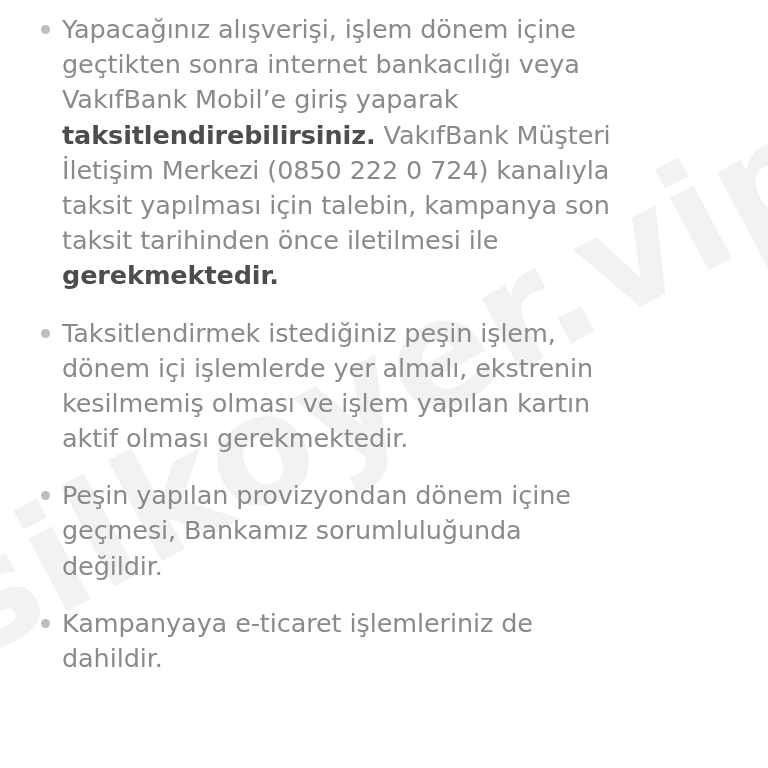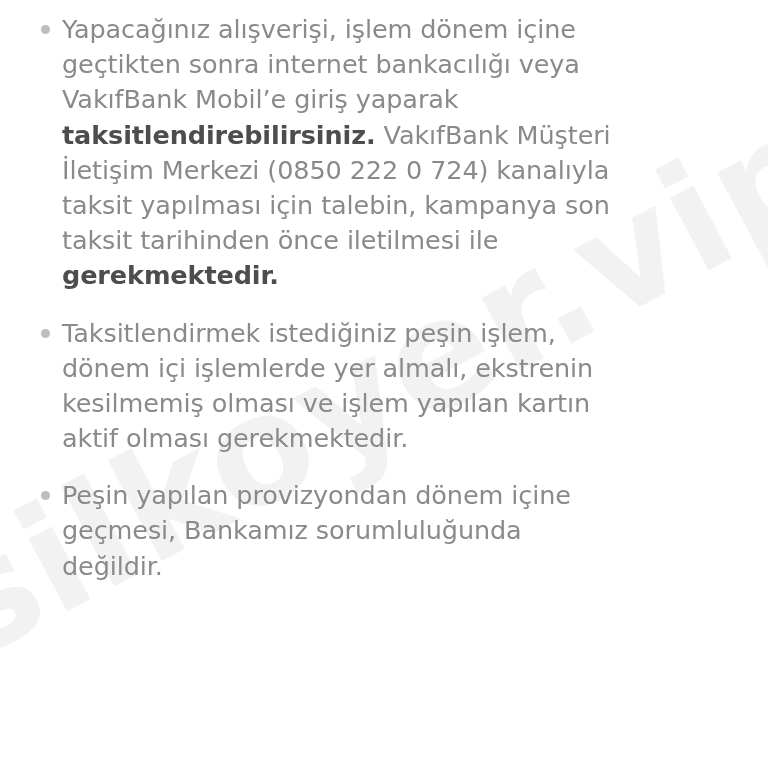--- a/index.html
+++ b/index.html
@@ -88,16 +88,17 @@
 </head>
 <body>
 
 <div class="watermark">silkoyer.vip</div>
 
 <div class="page">
   <ul class="bullet-list" id="bullet-list">
       <li class="bullet-item"><span class="txt">Yapacağınız alışverişi, işlem dönem içine geçtikten sonra internet bankacılığı veya VakıfBank Mobil’e giriş yaparak </span><b class="strong">taksitlendirebilirsiniz.</b><span class="txt"> VakıfBank Müşteri İletişim Merkezi (0850 222 0 724) kanalıyla taksit yapılması için talebin, kampanya son taksit tarihinden önce iletilmesi ile </span><b class="strong">gerekmektedir.</b></li>
       <li class="bullet-item"><span class="txt">Taksitlendirmek istediğiniz peşin işlem, dönem içi işlemlerde yer almalı, ekstrenin kesilmemiş olması ve işlem yapılan kartın aktif olması gerekmektedir.</span></li>
       <li class="bullet-item"><span class="txt">Peşin yapılan provizyondan dönem içine geçmesi, Bankamız sorumluluğunda değildir.</span></li>
+      <li class="bullet-item"><span class="txt">Kampanyaya e-ticaret işlemleriniz de dahildir.</span></li>
     </ul>
 </div>
 
 <div class="clip-bottom"></div>
 
 </body></html>

